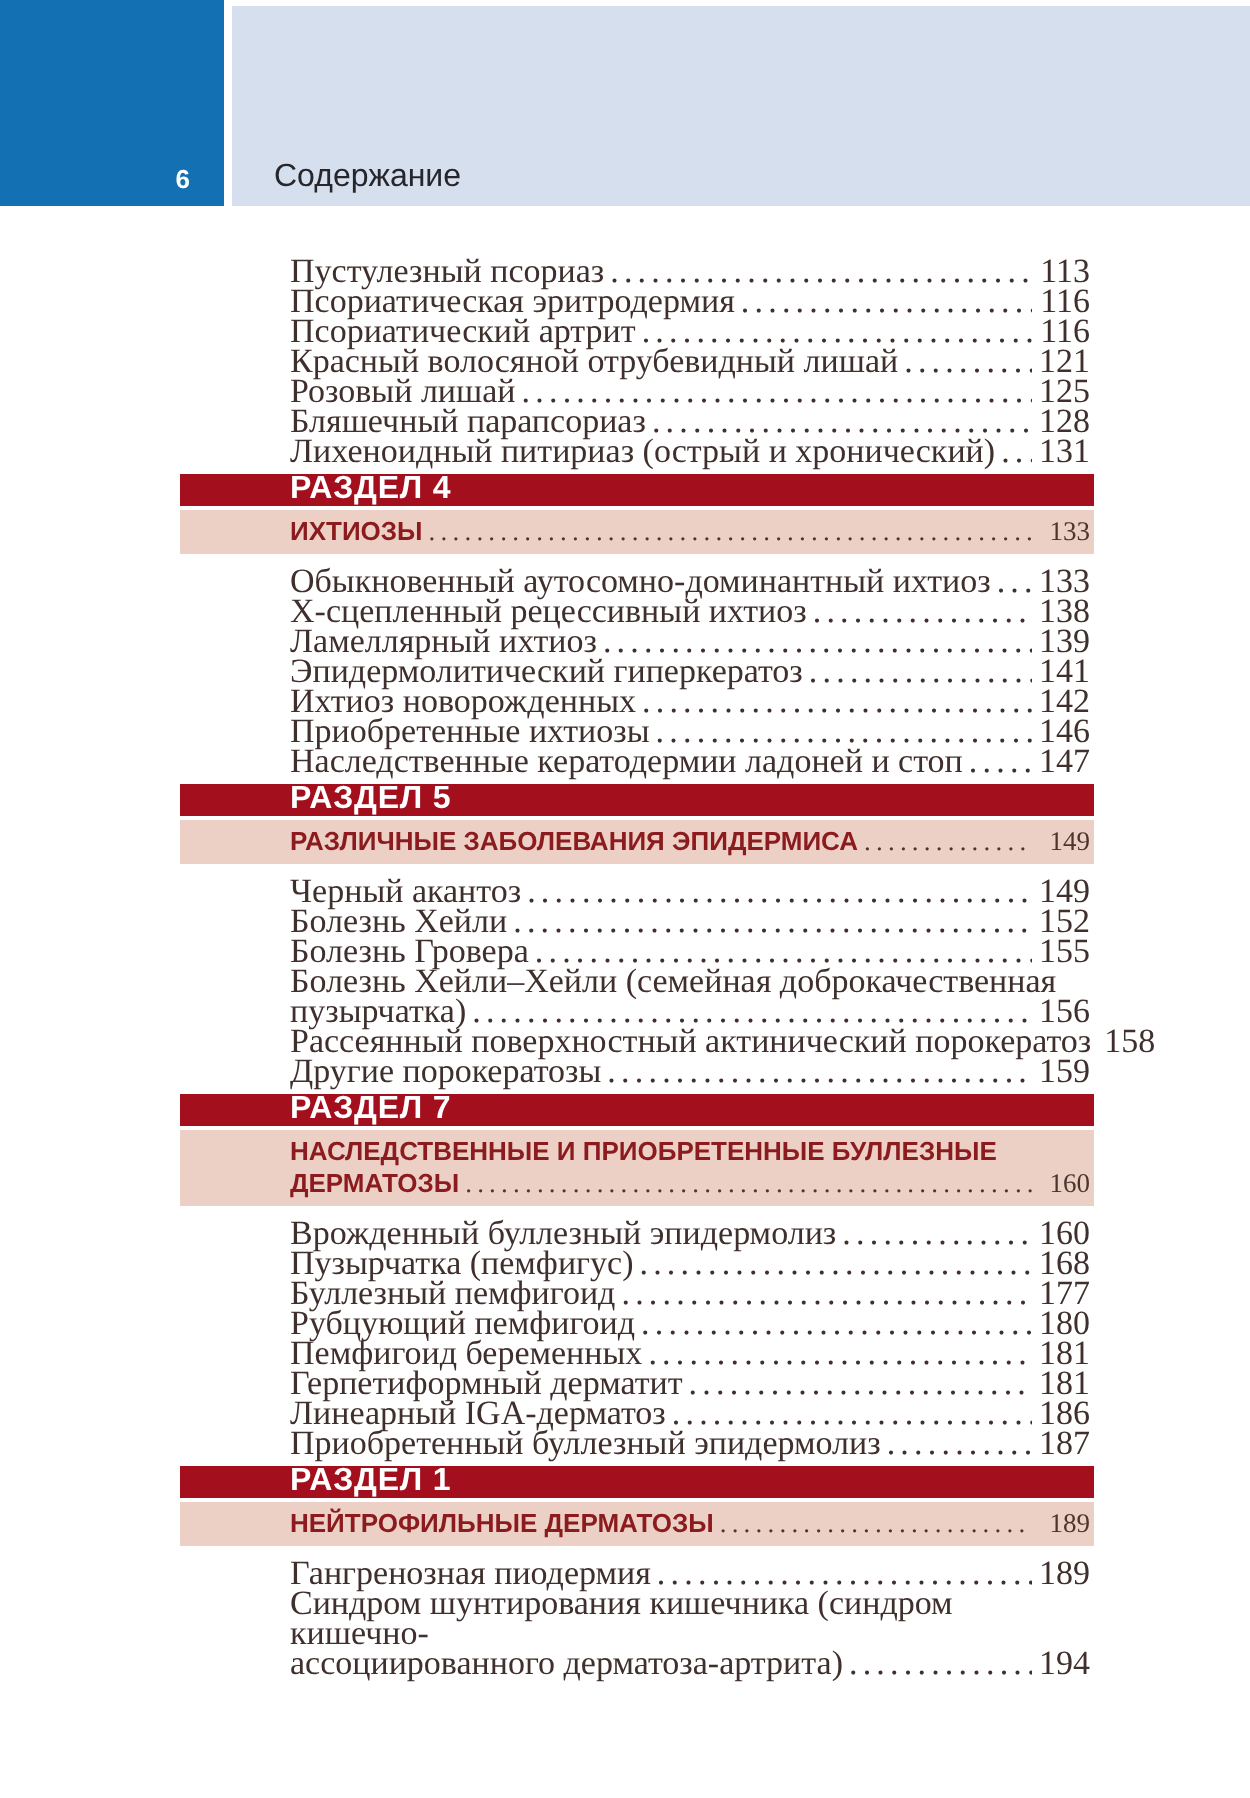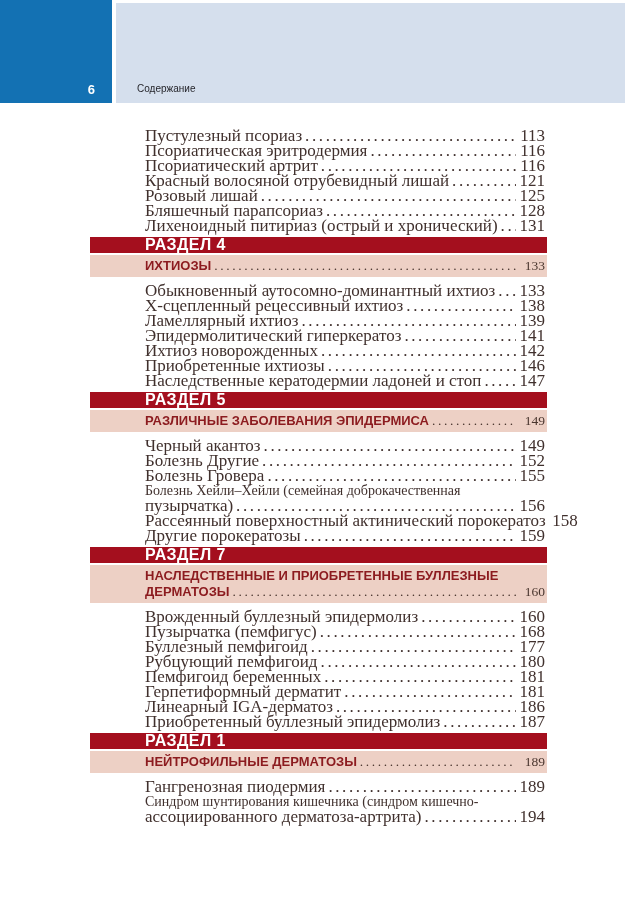--- a/index.html
+++ b/index.html
@@ -32,35 +32,35 @@
   }
   .header-bar{
     position:absolute;top:3px;left:116px;right:0;
     height:100px;
     background:var(--header-bar-blue);
     box-sizing:border-box;
     display:flex;align-items:flex-end;
     padding:0 0 7px 21px;
     color:#26262c;
     font-family:"Liberation Sans", sans-serif;
-    font-size:10px;line-height:14px;
+    font-size:16px;line-height:14px;
   }
   
   .content{
     position:absolute;top:127px;left:90px;
     width:457px;
   }
   .entries{padding:0 2px 0 55px;}
   .row{
     display:flex;align-items:baseline;
     font-size:17px;line-height:15px;
     color:var(--body-text);
   }
   .line1{
-    font-size:14px;line-height:15px;
+    font-size:17px;line-height:15px;
     color:var(--body-text);
   }
   .t{white-space:nowrap;}
   .dots{flex:1 1 auto;overflow:hidden;white-space:nowrap;margin:0 3px;}
   .dots::after{
     content:"........................................................................................................................";
     letter-spacing:2.6px;
     font-family:"Liberation Serif", serif;
   }
   .pg{min-width:26px;text-align:right;white-space:nowrap;}
@@ -206,21 +206,21 @@
           <span class="pg">149</span>
         </div>
       </div>
       <div class="entries">
         <div class="row">
           <span class="t">Черный акантоз</span>
           <span class="dots"></span>
           <span class="pg">149</span>
         </div>
         <div class="row">
-          <span class="t">Болезнь Другие</span>
+          <span class="t">Болезнь Хейли</span>
           <span class="dots"></span>
           <span class="pg">152</span>
         </div>
         <div class="row">
           <span class="t">Болезнь Гровера</span>
           <span class="dots"></span>
           <span class="pg">155</span>
         </div>
         <div class="row-multi">
           <div class="line1">Болезнь Хейли–Хейли (семейная доброкачественная</div>

